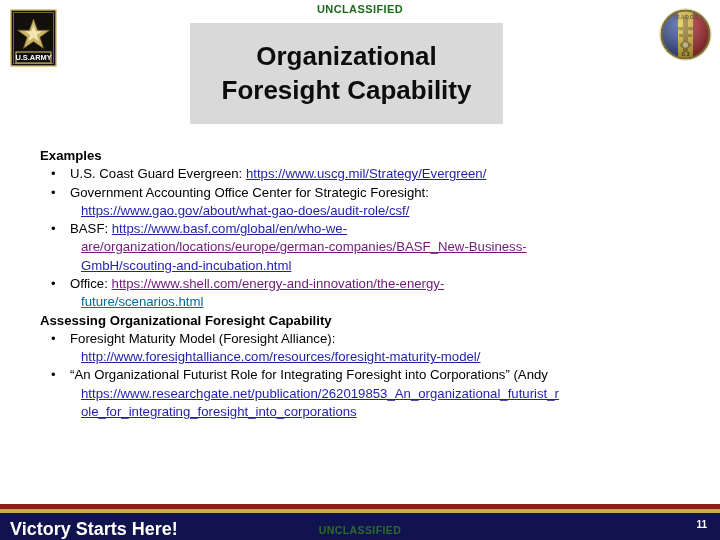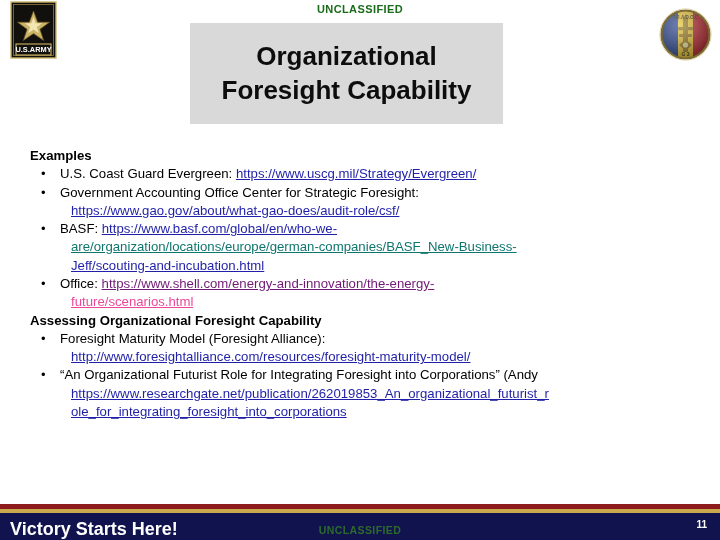--- a/index.html
+++ b/index.html
@@ -33,21 +33,21 @@
     font-weight: bold;
     letter-spacing: 0.4px;
     color: #1a6b1a;
     font-family: "Liberation Sans", sans-serif;
   }
 
   
   .army-logo {
     position: absolute;
     left: 8px;
-    top: 0;
+    top: 8px;
     width: 53px;
     height: 62px;
   }
 
   
   .unit-emblem {
     position: absolute;
     left: 658px;
     top: 7px;
     width: 55px;
@@ -74,21 +74,21 @@
     color: #0d0d0d;
     line-height: 1.28;
     text-align: center;
     white-space: nowrap;
     font-family: "Liberation Sans", sans-serif;
   }
 
   
   .body-area {
     position: absolute;
-    left: 30px;
+    left: 40px;
     top: 147px;
     width: 664px;
     font-size: 13.2px;
     color: #000000;
     line-height: 1.385;
   }
   .heading {
     font-weight: bold;
     color: #000000;
     font-size: 13.2px;
@@ -242,27 +242,27 @@
       </div>
       <div class="bullet-row">
         <span class="bullet-mark">•</span>
         <span class="bullet-text"><span>Government Accounting Office Center for Strategic Foresight:</span></span>
       </div>
       <div class="cont-line"><a class="link" href="#" style="color: rgb(31, 31, 168);">https://www.gao.gov/about/what-gao-does/audit-role/csf/</a></div>
       <div class="bullet-row">
         <span class="bullet-mark">•</span>
         <span class="bullet-text"><span>BASF: </span><a class="link" href="#" style="color: rgb(31, 31, 168);">https://www.basf.com/global/en/who-we-</a></span>
       </div>
-      <div class="cont-line"><a class="link" href="#" style="color: #0f766e;">are/organization/locations/europe/german-companies/BASF_New-Business-</a></div>
-      <div class="cont-line"><a class="link" href="#" style="color: rgb(31, 31, 168);">Jeff/scouting-and-incubation.html</a></div>
+      <div class="cont-line"><a class="link" href="#" style="color: #701a75;">are/organization/locations/europe/german-companies/BASF_New-Business-</a></div>
+      <div class="cont-line"><a class="link" href="#" style="color: rgb(31, 31, 168);">GmbH/scouting-and-incubation.html</a></div>
       <div class="bullet-row">
         <span class="bullet-mark">•</span>
         <span class="bullet-text"><span>Office: </span><a class="link" href="#" style="color: #701a75;">https://www.shell.com/energy-and-innovation/the-energy-</a></span>
       </div>
-      <div class="cont-line"><a class="link" href="#" style="color: #ec4899;">future/scenarios.html</a></div>
+      <div class="cont-line"><a class="link" href="#" style="color: #0369a1;">future/scenarios.html</a></div>
       <div class="heading">Assessing Organizational Foresight Capability</div>
       <div class="bullet-row">
         <span class="bullet-mark">•</span>
         <span class="bullet-text"><span>Foresight Maturity Model (Foresight Alliance):</span></span>
       </div>
       <div class="cont-line"><a class="link" href="#" style="color: rgb(31, 31, 168);">http://www.foresightalliance.com/resources/foresight-maturity-model/</a></div>
       <div class="bullet-row">
         <span class="bullet-mark">•</span>
         <span class="bullet-text"><span>“An Organizational Futurist Role for Integrating Foresight into Corporations” (Andy</span></span>
       </div>

